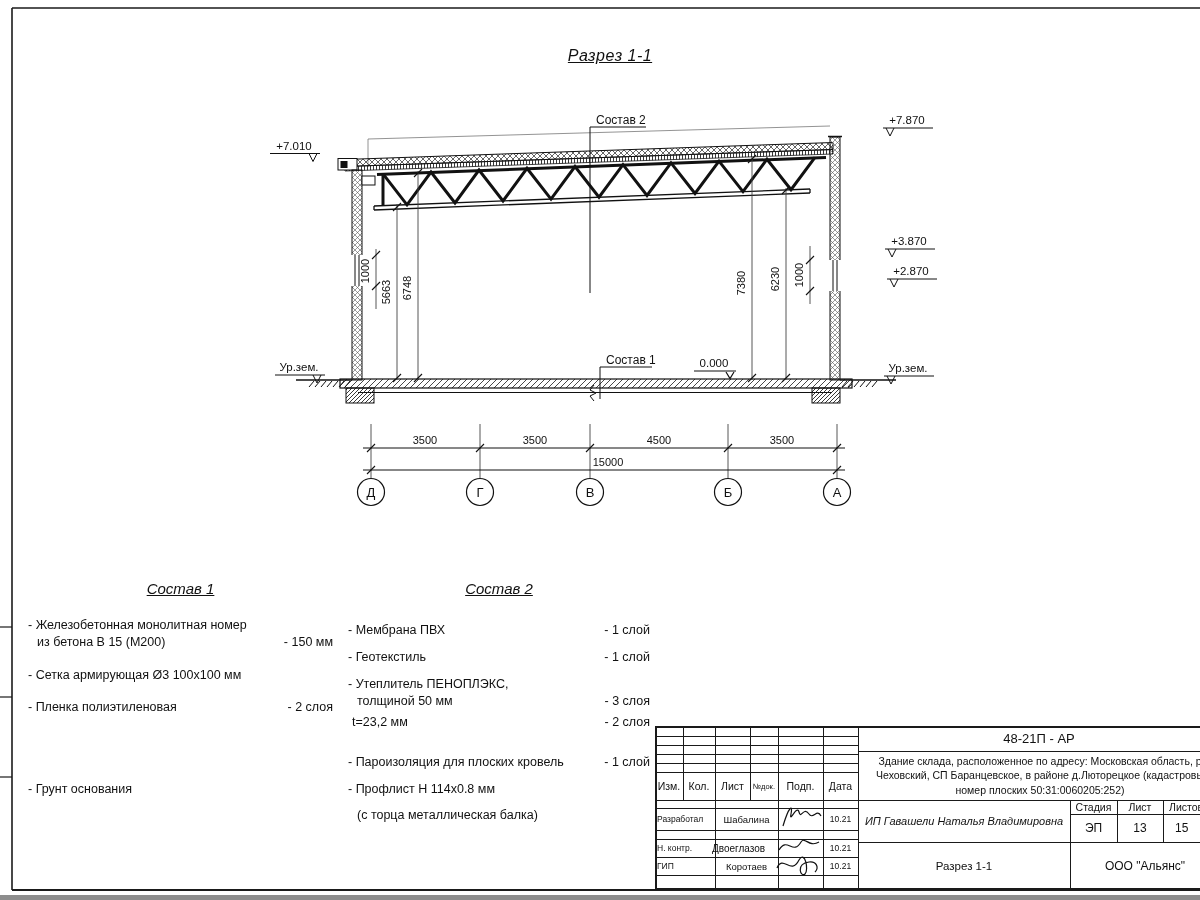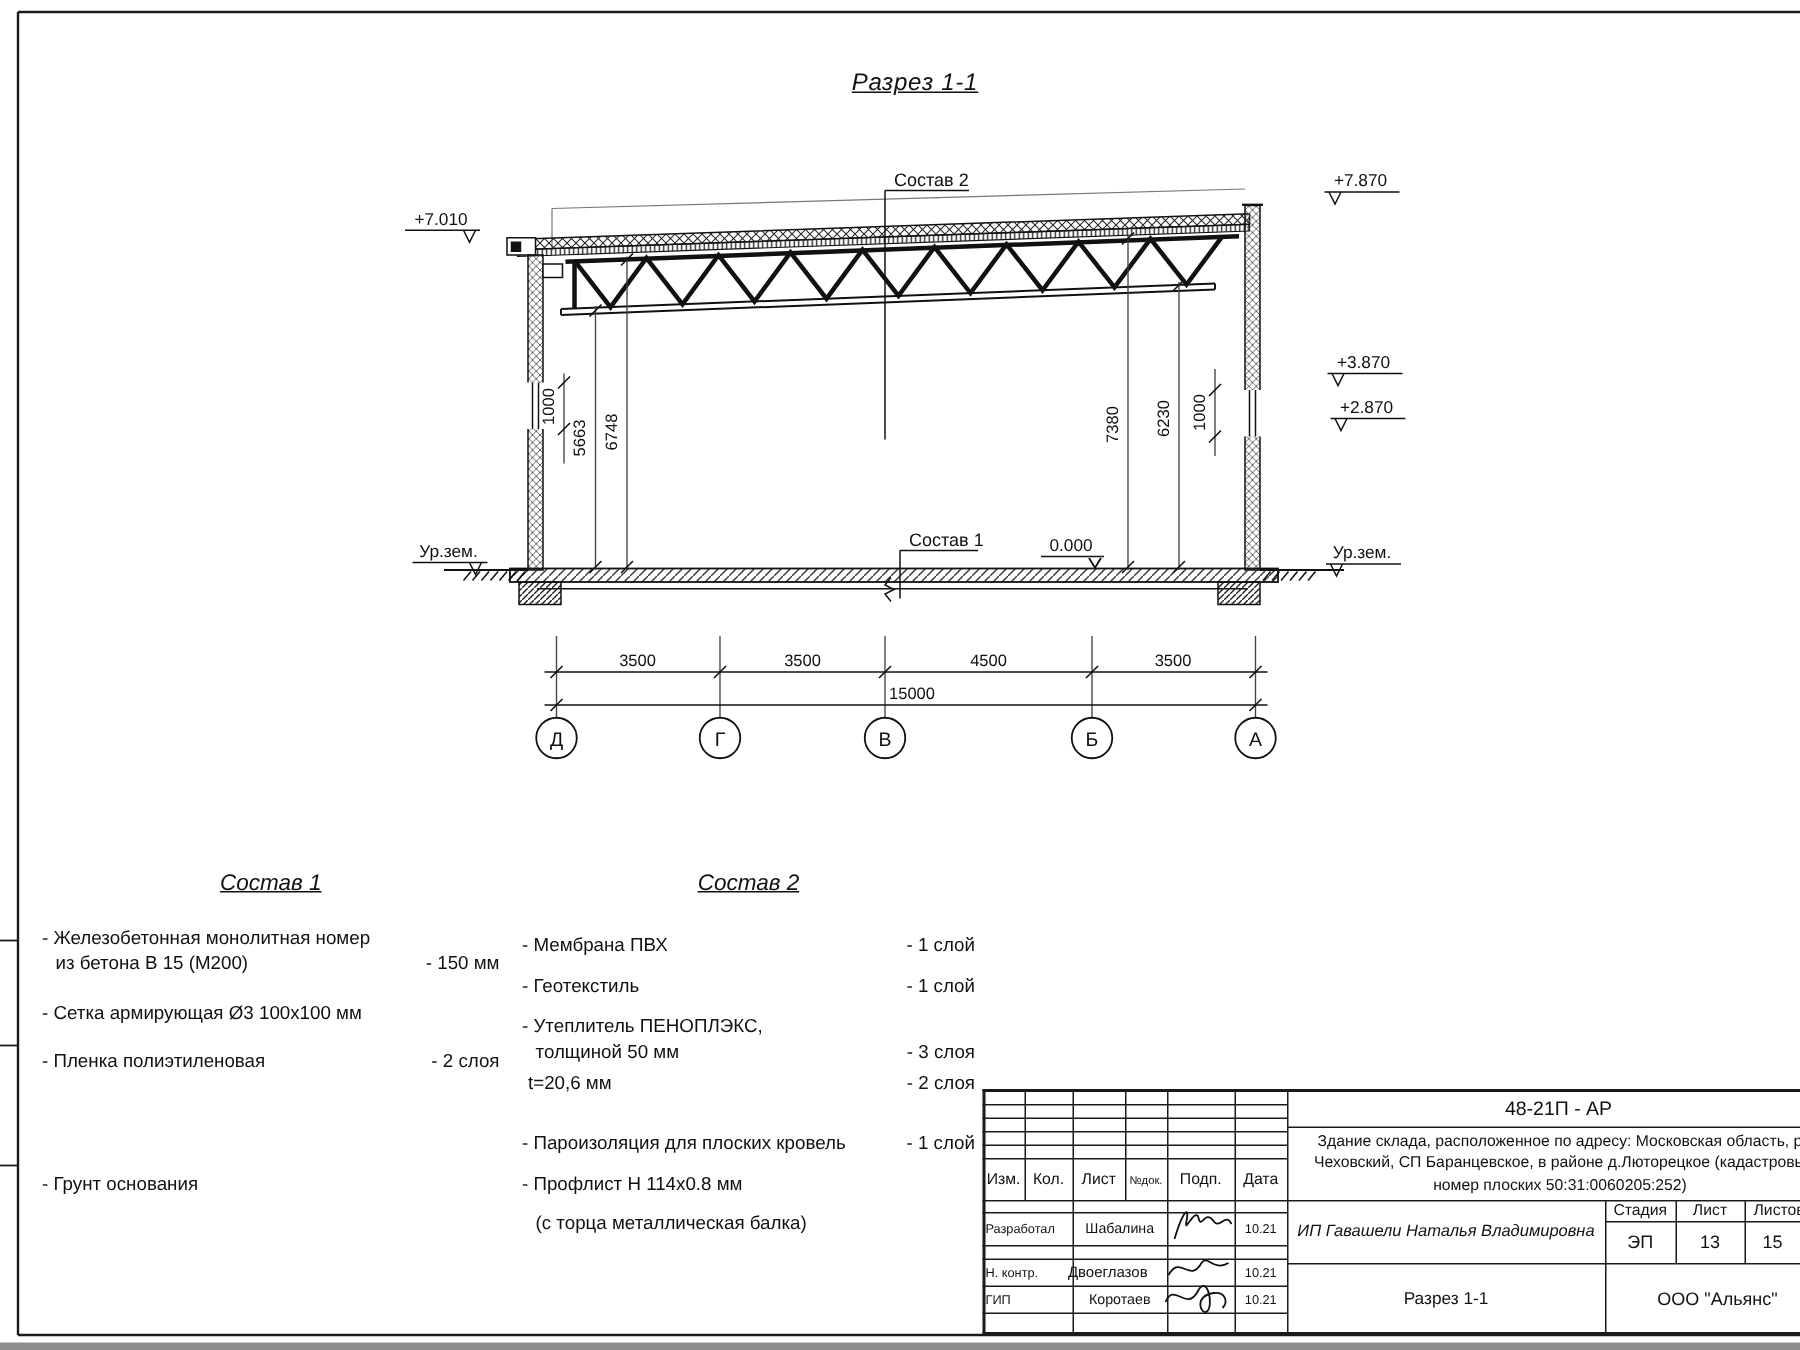--- a/index.html
+++ b/index.html
@@ -269,21 +269,21 @@
   <div class="li" style="top:69px">
     <div>- Геотекстиль</div>
     <span class="val">- 1 слой</span>
   </div>
   <div class="li" style="top:96px">
     <div>- Утеплитель ПЕНОПЛЭКС,</div>
     <div class="l2">толщиной 50 мм</div>
     <span class="val">- 3 слоя</span>
   </div>
   <div class="li" style="top:134px">
-    <div class="l2" style="padding-left:4px">t=20,6 мм</div>
+    <div class="l2" style="padding-left:4px">t=23,2 мм</div>
     <span class="val">- 2 слоя</span>
   </div>
   <div class="li" style="top:174px">
     <div>- Пароизоляция для плоских кровель</div>
     <span class="val">- 1 слой</span>
   </div>
   <div class="li" style="top:201px">
     <div>- Профлист Н 114х0.8 мм</div>
   </div>
   <div class="li" style="top:227px">

